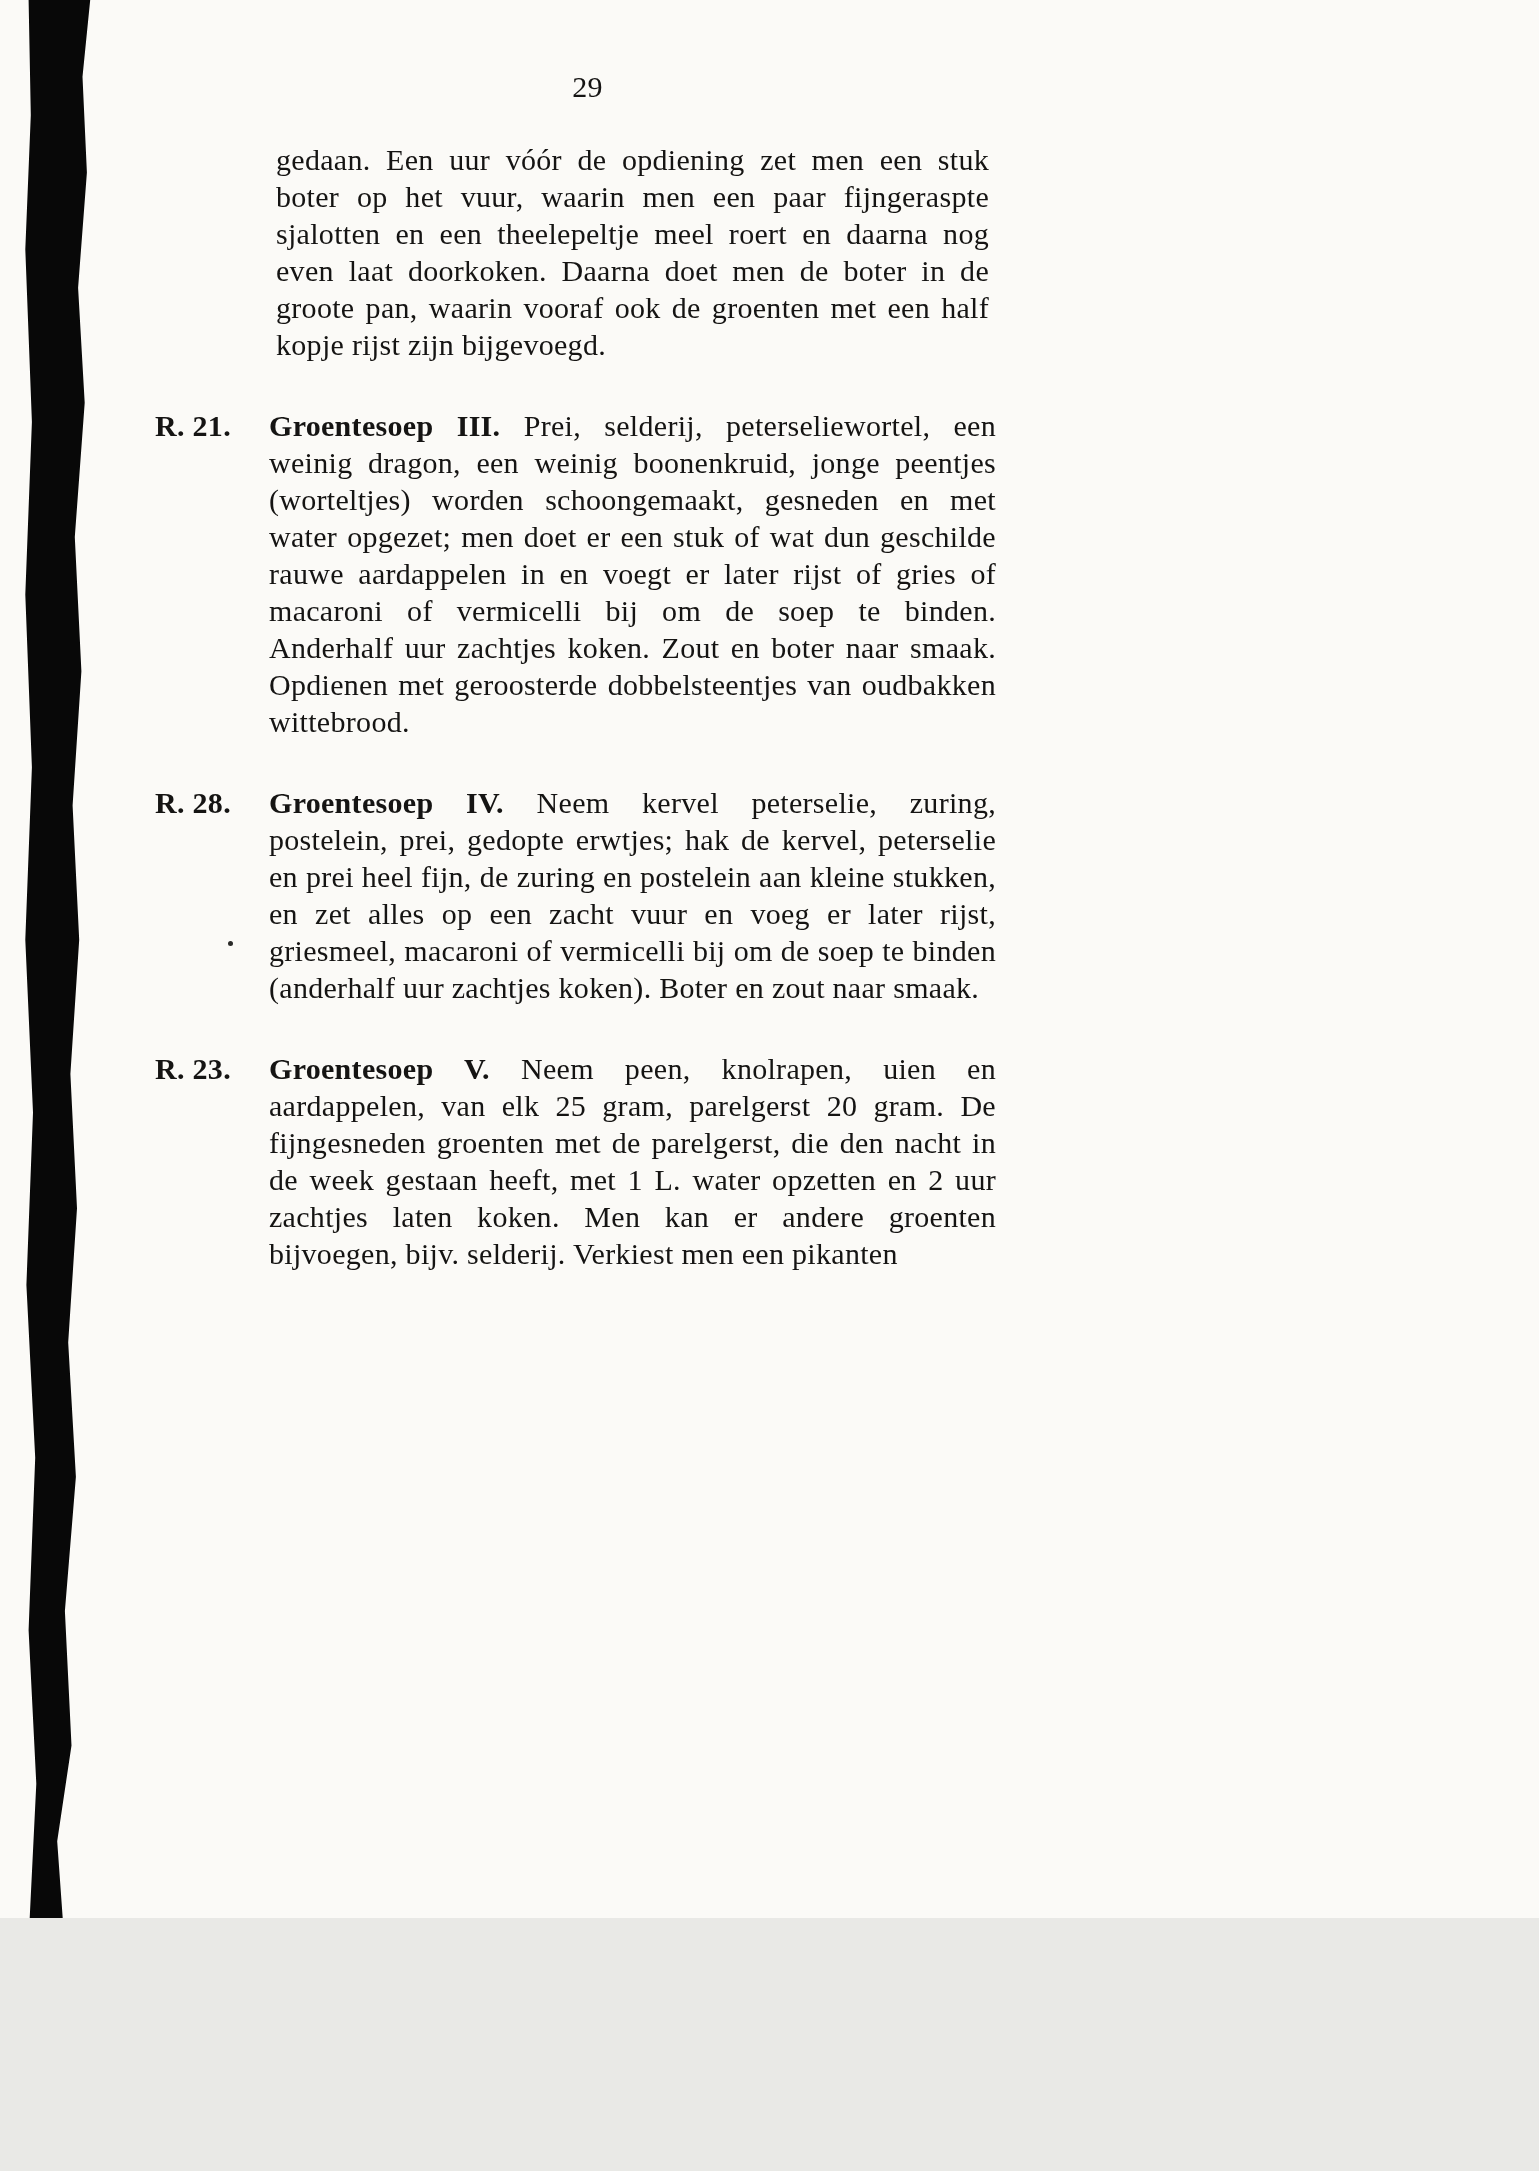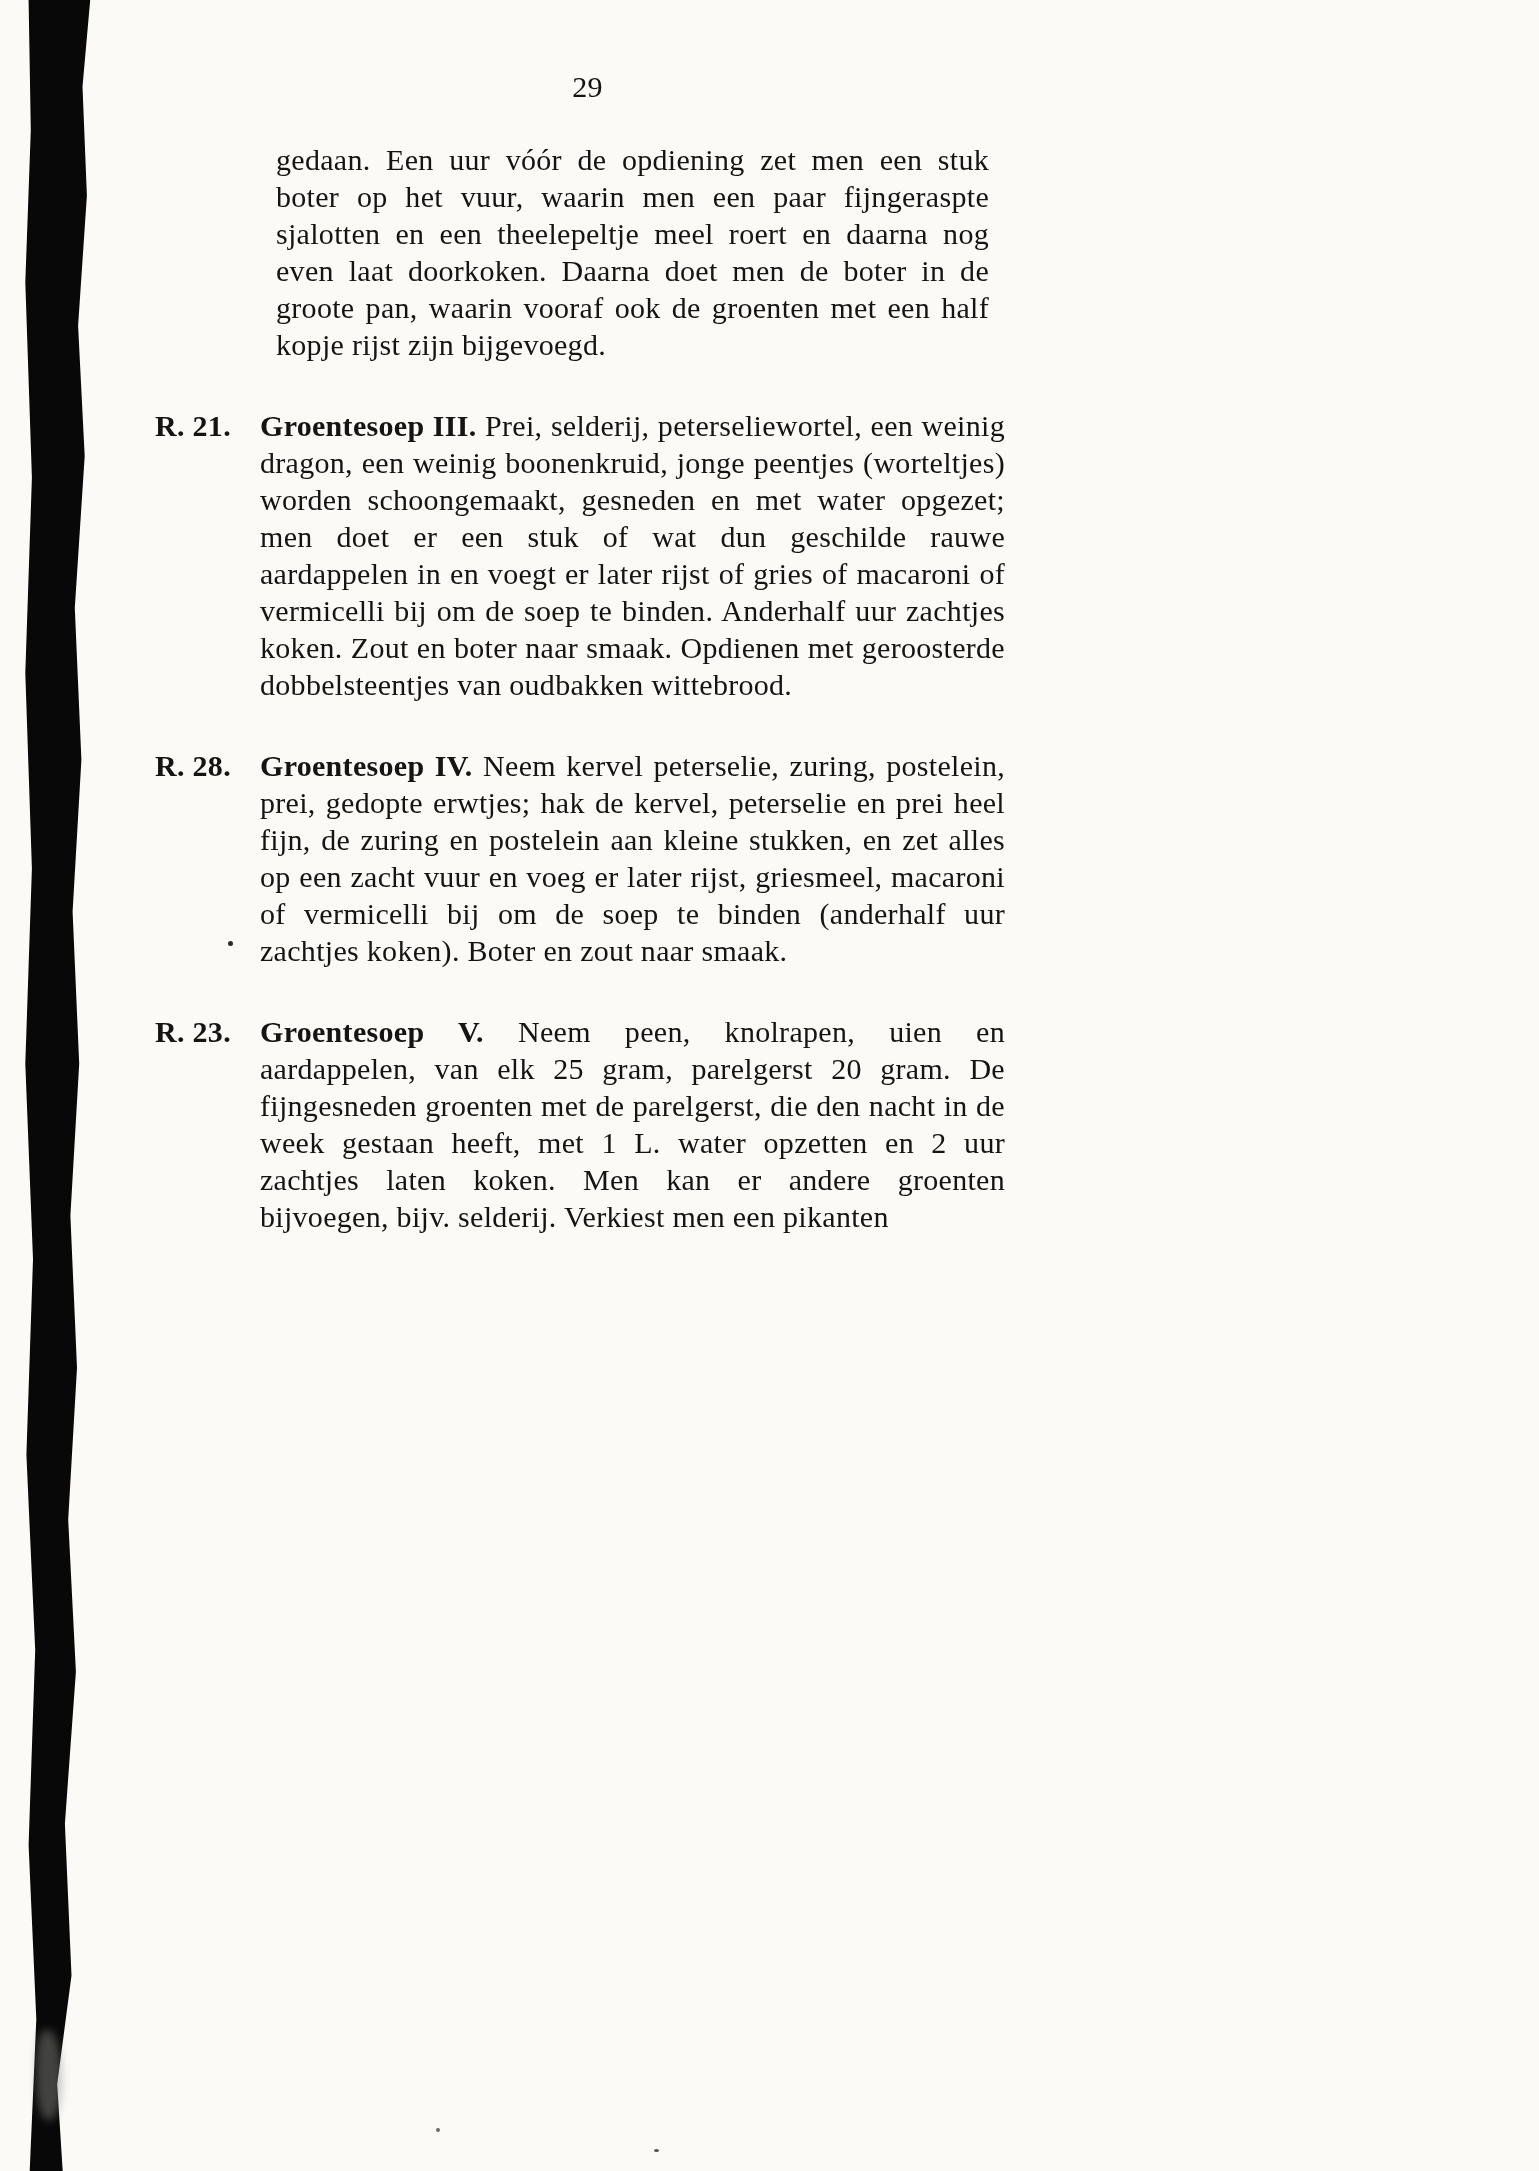--- a/index.html
+++ b/index.html
@@ -3,21 +3,21 @@
   <meta charset="utf-8">
   <style>
     html, body {
       margin: 0;
       padding: 0;
       background: #e9e9e6;
     }
     .page {
       position: relative;
       width: 1539px;
-      height: 2171px;
+      height: 1918px;
       background: #fbfaf7;
       overflow: hidden;
       font-family: "Liberation Serif", "DejaVu Serif", serif;
       color: #151413;
     }
     
     .binding-band {
       position: absolute;
       left: 0;
       top: 0;
@@ -70,21 +70,21 @@
       margin-top: 44px;
     }
     .recipe-label {
       position: absolute;
       left: -105px;
       top: 0;
       font-weight: bold;
       white-space: nowrap;
     }
     .recipe-body {
-      margin: 0;
+      margin: 9px;
       text-align: justify;
     }
     .recipe-title {
       font-weight: bold;
     }
     .speck {
       position: absolute;
       background: #2a2a28;
       border-radius: 50%;
     }

